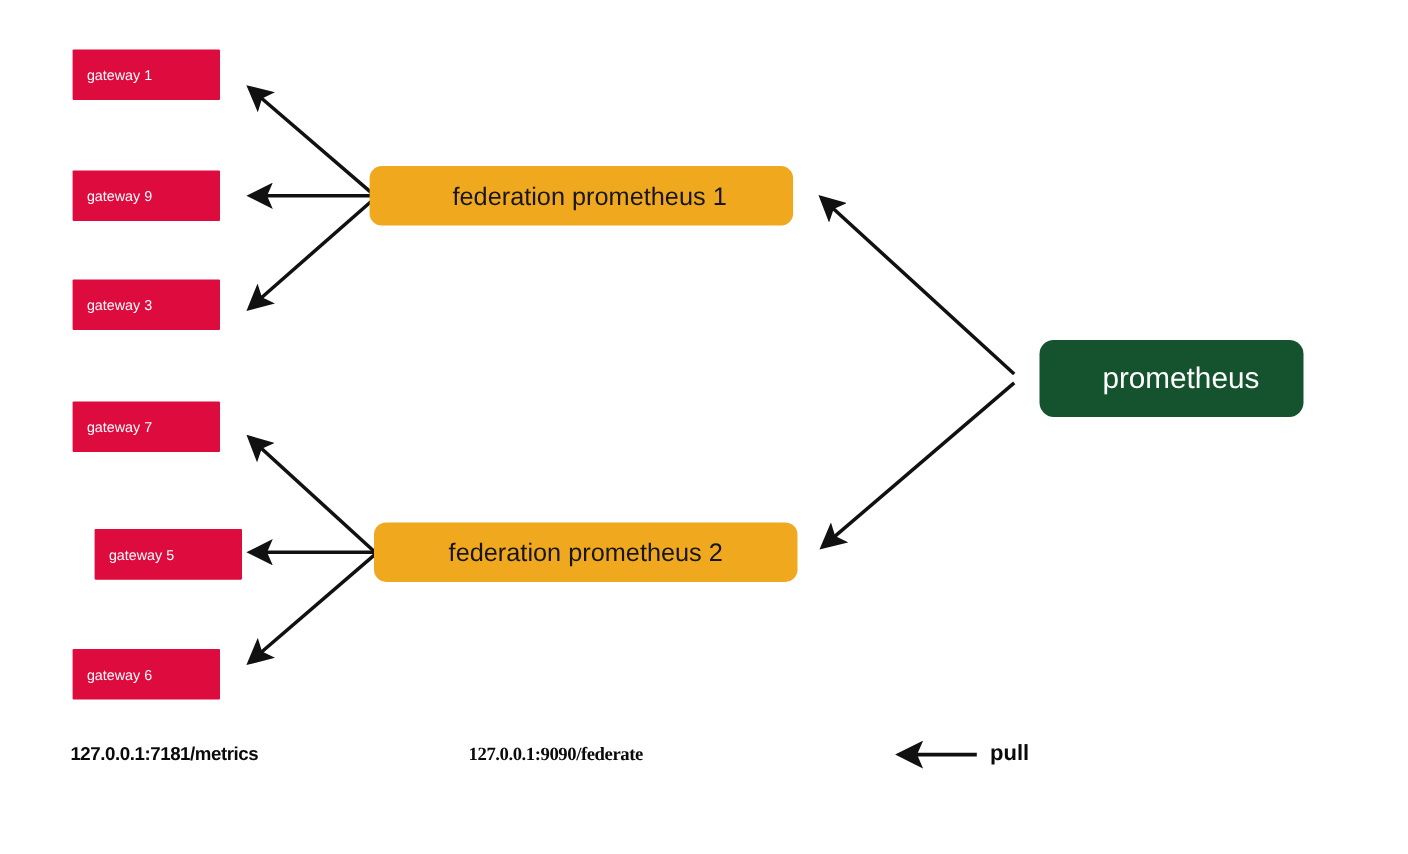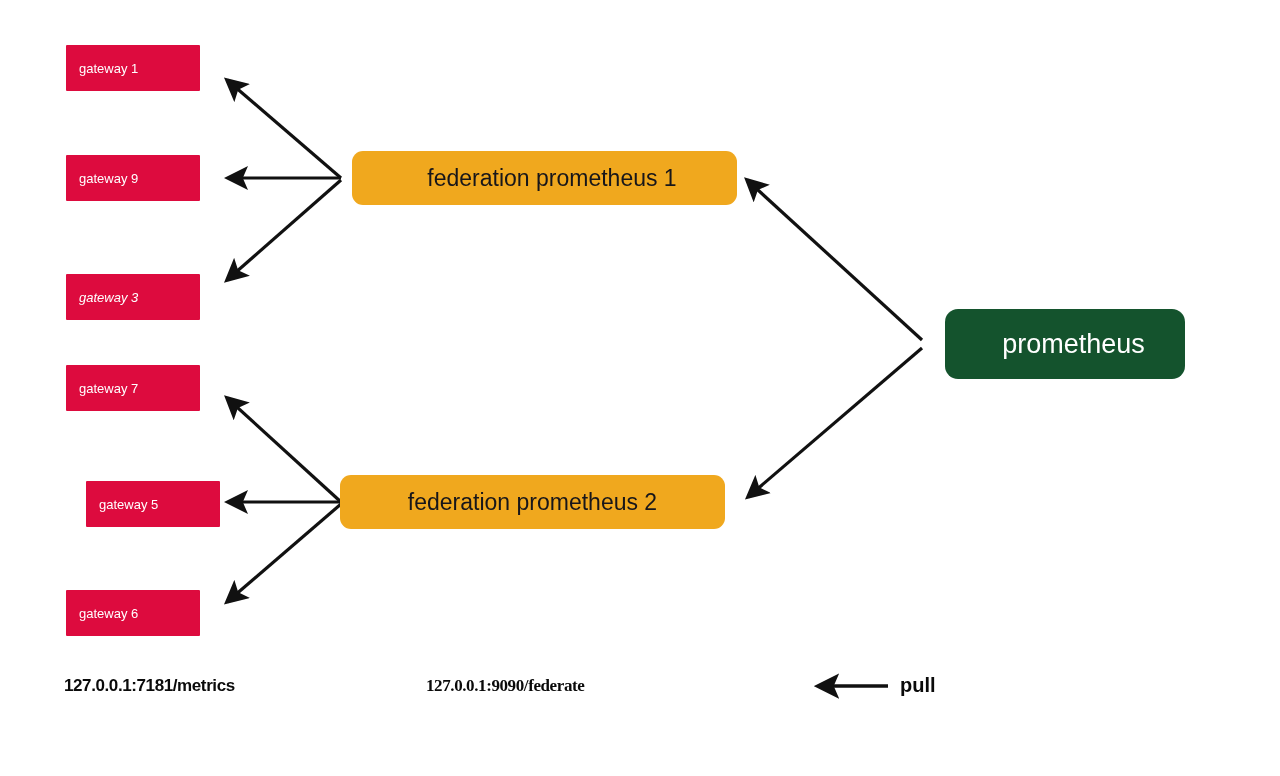--- a/index.html
+++ b/index.html
@@ -124,34 +124,34 @@
       <line x1="888" y1="686" x2="818" y2="686" stroke="#111111" stroke-width="3.4" marker-end="url(#ah)"></line>
     </g>
   </svg>
 
   <div class="node gateway-node" style="left:66px; top:45px;">
     <span>gateway 1</span>
   </div>
   <div class="node gateway-node" style="left:66px; top:155px;">
     <span>gateway 9</span>
   </div>
-  <div class="node gateway-node" style="left:66px; top:274px;font-style:italic;">
+  <div class="node gateway-node" style="left:66px; top:254px;">
     <span>gateway 3</span>
   </div>
   <div class="node gateway-node" style="left:66px; top:365px;">
     <span>gateway 7</span>
   </div>
   <div class="node gateway-node" style="left:66px; top:481px;margin-left:20px;">
     <span>gateway 5</span>
   </div>
   <div class="node gateway-node" style="left:66px; top:590px;">
     <span>gateway 6</span>
   </div>
 
-  <div class="node federation-node" style="left:352px; top:151px;padding-left:15px;">
+  <div class="node federation-node" style="left:336px; top:151px;padding-left:15px;">
     <span>federation prometheus 1</span>
   </div>
   <div class="node federation-node" style="left:340px; top:475px;">
     <span>federation prometheus 2</span>
   </div>
 
   <div class="node prometheus-node" style="left:945px; top:309px;">
     <span>prometheus</span>
   </div>
 

